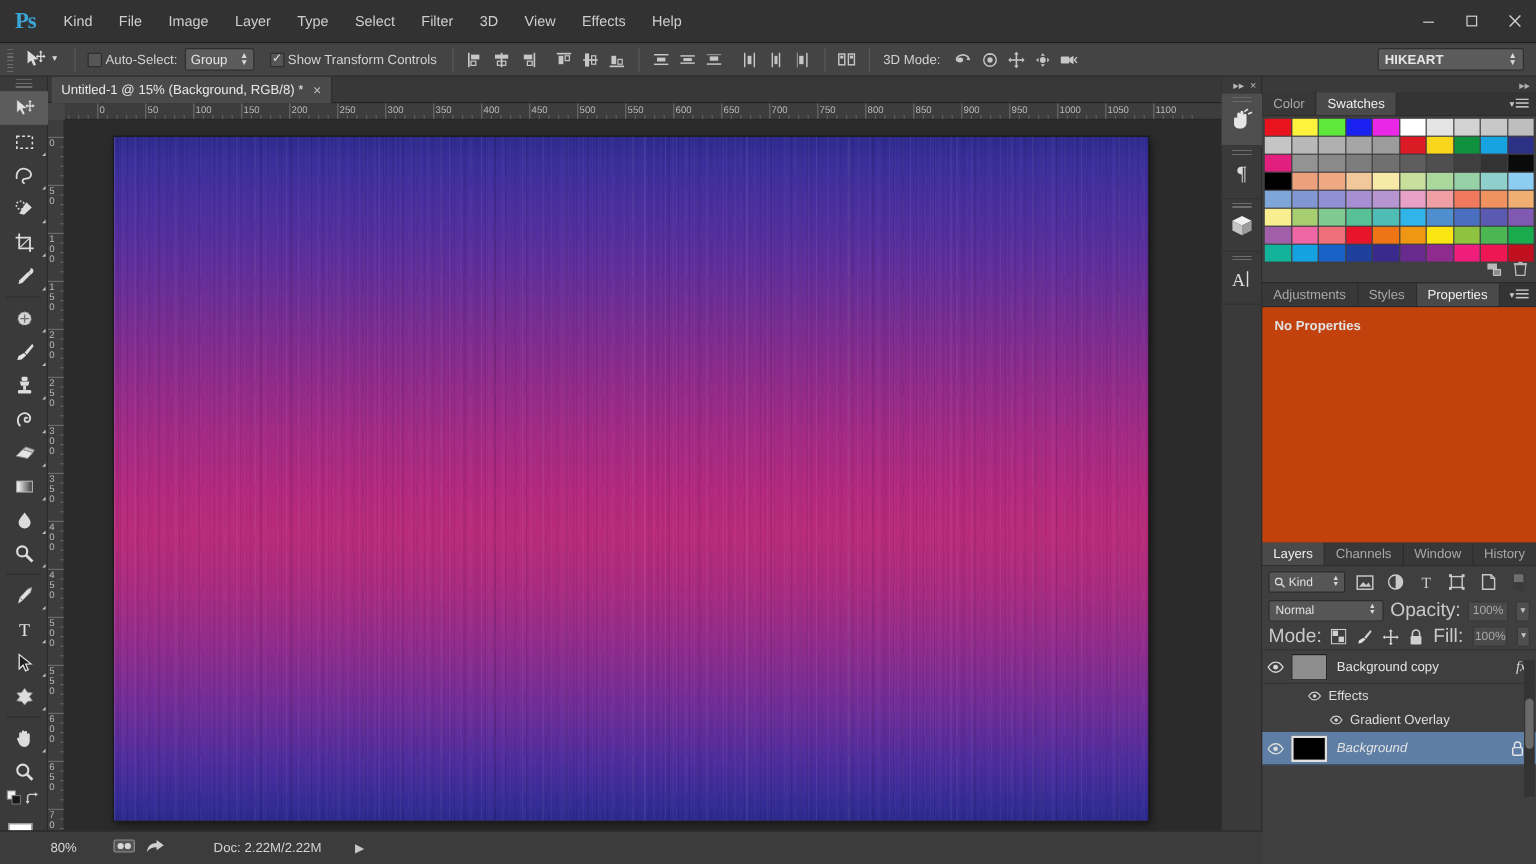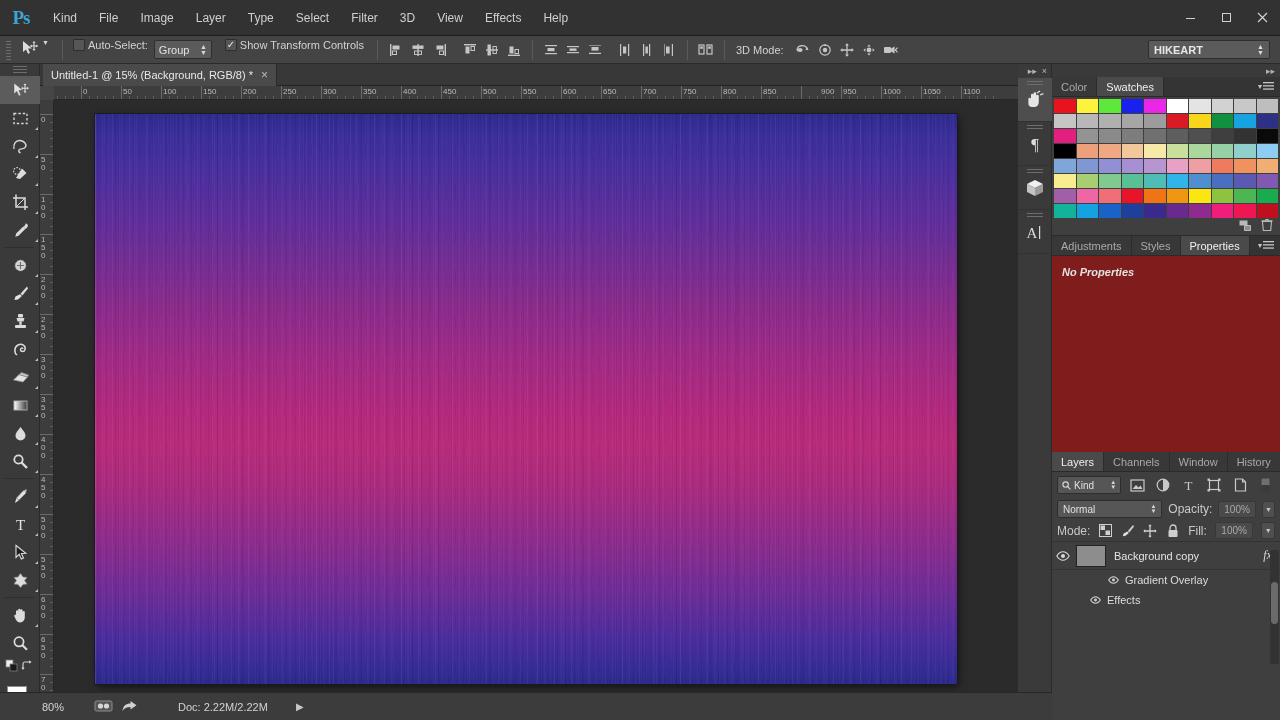--- a/index.html
+++ b/index.html
@@ -43,21 +43,21 @@
     border-bottom: 1px solid #2a2a2a;
     display: flex; align-items: center; padding-left: 4px;
   }
   .grip {
     width: 9px; height: 20px; margin-right: 4px;
     background-image: repeating-linear-gradient(to bottom, #6d6d6d 0 1px, transparent 1px 3px);
     background-size: 5px 100%; background-repeat: no-repeat;
     background-position: 2px 1px;
   }
   .opt-tool {
-    display: flex; align-items: flex-start; gap: 3px;
+    display: flex; align-items: center; gap: 3px;
     padding: 0 6px 0 3px; height: 22px;
   }
   .opt-sep { width: 1px; height: 20px; background: #5a5a5a; margin: 0 7px; }
   .opt-label { font-size: 11px; color: #d2d2d2; white-space: nowrap; }
   .chk {
     width: 12px; height: 12px; background: #565656;
     border: 1px solid #2e2e2e; border-radius: 1px;
     display: inline-flex; align-items: center; justify-content: center;
     color: #e6e6e6; font-size: 10px; line-height: 1;
   }
@@ -286,21 +286,21 @@
     gap: 1px; padding: 2px 2px 0 2px; background: #3f3f3f;
   }
   .swatch { height: 14px; }
   #swatch-footer {
     height: 18px; display: flex; align-items: center;
     justify-content: flex-end; gap: 9px; padding-right: 7px;
     background: #3f3f3f; border-bottom: 1px solid #2b2b2b;
   }
 
   
-  #propbody { background: #7f1d1d; height: 196px; position: relative; font-style: italic; }
+  #propbody { background: #c2410c; height: 196px; position: relative; }
   #noprops {
     font-size: 11px; color: #e2e2e2; font-weight: bold;
     padding: 10px 0 0 10px;
   }
 
   
   #layersbody { background: #3f3f3f; }
   #filterrow {
     display: flex; align-items: center; height: 26px;
     padding: 0 5px; gap: 7px; background: #3f3f3f;
@@ -326,21 +326,21 @@
   .blend-select {
     height: 18px; width: 112px; background: #565656;
     border: 1px solid #2d2d2d; border-radius: 2px;
     display: flex; align-items: center; padding: 0 5px;
     font-size: 10px; color: #e0e0e0;
   }
   .blend-select .spin {
     margin-left: auto; font-size: 6px; line-height: 5px;
     display: flex; flex-direction: column; color: #d8d8d8;
   }
-  .minilabel { font-size: 12px; color: #c9c9c9; }
+  .minilabel { font-size: 16px; color: #c9c9c9; }
   .numbox {
     height: 17px; width: 40px; background: #4a4a4a;
     border: 1px solid #383838; border-radius: 2px;
     font-size: 10px; color: #a9a9a9; text-align: center; line-height: 15px;
   }
   .numarrow {
     width: 14px; height: 17px; background: #4f4f4f;
     border: 1px solid #383838; border-radius: 2px;
     display: flex; align-items: center; justify-content: center;
     font-size: 7px; color: #c5c5c5;
@@ -907,21 +907,21 @@
     <div class="rtickline" style="left: 689px; top: 10px; width: 1px; height: 4px; background: rgb(94, 94, 94);"></div>
     <div class="rtickline" style="left: 697px; top: 10px; width: 1px; height: 4px; background: rgb(94, 94, 94);"></div>
     <div class="rtickline" style="left: 705px; top: 10px; width: 1px; height: 4px; background: rgb(94, 94, 94);"></div>
     <div class="rtickline" style="left: 713px; top: 10px; width: 1px; height: 4px; background: rgb(94, 94, 94);"></div>
     <div class="rtick" style="left: 721px;">850</div>
     <div class="rtickline" style="left: 721px; top: 0px; width: 1px; height: 14px;"></div>
     <div class="rtickline" style="left: 729px; top: 10px; width: 1px; height: 4px; background: rgb(94, 94, 94);"></div>
     <div class="rtickline" style="left: 737px; top: 10px; width: 1px; height: 4px; background: rgb(94, 94, 94);"></div>
     <div class="rtickline" style="left: 745px; top: 10px; width: 1px; height: 4px; background: rgb(94, 94, 94);"></div>
     <div class="rtickline" style="left: 753px; top: 10px; width: 1px; height: 4px; background: rgb(94, 94, 94);"></div>
-    <div class="rtick" style="left: 779px;">900</div>
+    <div class="rtick" style="left: 761px;">900</div>
     <div class="rtickline" style="left: 761px; top: 0px; width: 1px; height: 14px;"></div>
     <div class="rtickline" style="left: 769px; top: 10px; width: 1px; height: 4px; background: rgb(94, 94, 94);"></div>
     <div class="rtickline" style="left: 777px; top: 10px; width: 1px; height: 4px; background: rgb(94, 94, 94);"></div>
     <div class="rtickline" style="left: 785px; top: 10px; width: 1px; height: 4px; background: rgb(94, 94, 94);"></div>
     <div class="rtickline" style="left: 793px; top: 10px; width: 1px; height: 4px; background: rgb(94, 94, 94);"></div>
     <div class="rtick" style="left: 801px;">950</div>
     <div class="rtickline" style="left: 801px; top: 0px; width: 1px; height: 14px;"></div>
     <div class="rtickline" style="left: 809px; top: 10px; width: 1px; height: 4px; background: rgb(94, 94, 94);"></div>
     <div class="rtickline" style="left: 817px; top: 10px; width: 1px; height: 4px; background: rgb(94, 94, 94);"></div>
     <div class="rtickline" style="left: 825px; top: 10px; width: 1px; height: 4px; background: rgb(94, 94, 94);"></div>
@@ -1353,37 +1353,53 @@
           <span class="eye">
             <svg width="14" height="10" viewBox="0 0 14 10">
               <path d="M7 .8 C10.6 .8 13.2 5 13.2 5 S10.6 9.2 7 9.2 S.8 5 .8 5 S3.4 .8 7 .8Z" fill="none" stroke="#d8d8d8" stroke-width="1.1"></path>
               <circle cx="7" cy="5" r="2" fill="#d8d8d8"></circle>
             </svg>
           </span>
           <span class="lthumb" style="background: rgb(141, 141, 141);"></span>
           <span class="lname">Background copy</span>
           <span style="margin-left: auto; font-style: italic; font-family: &quot;Liberation Serif&quot;, serif; font-size: 12px; color: rgb(216, 216, 216); padding-right: 4px;">fx</span>
         </div>
+        <div class="sub-row" style="padding-left: 38px;">
+          <span style="display: flex; align-items: center; margin-right: 6px;">
+            <svg width="11" height="8" viewBox="0 0 14 10">
+              <path d="M7 .8 C10.6 .8 13.2 5 13.2 5 S10.6 9.2 7 9.2 S.8 5 .8 5 S3.4 .8 7 .8Z" fill="none" stroke="#d2d2d2" stroke-width="1.3"></path>
+              <circle cx="7" cy="5" r="1.9" fill="#d2d2d2"></circle>
+            </svg>
+          </span>
+          <span>Effects</span>
+        </div>
         <div class="sub-row" style="padding-left: 56px;">
           <span style="display: flex; align-items: center; margin-right: 6px;">
             <svg width="11" height="8" viewBox="0 0 14 10">
               <path d="M7 .8 C10.6 .8 13.2 5 13.2 5 S10.6 9.2 7 9.2 S.8 5 .8 5 S3.4 .8 7 .8Z" fill="none" stroke="#d2d2d2" stroke-width="1.3"></path>
               <circle cx="7" cy="5" r="1.9" fill="#d2d2d2"></circle>
             </svg>
           </span>
           <span>Gradient Overlay</span>
         </div>
-        <div class="sub-row" style="padding-left: 38px;">
-          <span style="display: flex; align-items: center; margin-right: 6px;">
-            <svg width="11" height="8" viewBox="0 0 14 10">
-              <path d="M7 .8 C10.6 .8 13.2 5 13.2 5 S10.6 9.2 7 9.2 S.8 5 .8 5 S3.4 .8 7 .8Z" fill="none" stroke="#d2d2d2" stroke-width="1.3"></path>
-              <circle cx="7" cy="5" r="1.9" fill="#d2d2d2"></circle>
+        <div class="layer-row selected">
+          <span class="eye">
+            <svg width="14" height="10" viewBox="0 0 14 10">
+              <path d="M7 .8 C10.6 .8 13.2 5 13.2 5 S10.6 9.2 7 9.2 S.8 5 .8 5 S3.4 .8 7 .8Z" fill="none" stroke="#d8d8d8" stroke-width="1.1"></path>
+              <circle cx="7" cy="5" r="2" fill="#d8d8d8"></circle>
             </svg>
           </span>
-          <span>Effects</span>
+          <span class="lthumb sel-thumb" style="background: rgb(0, 0, 0);"></span>
+          <span class="lname italic">Background</span>
+          <span style="margin-left: auto; padding-right: 6px; display: flex; align-items: center;">
+            <svg width="11" height="13" viewBox="0 0 11 13">
+              <path d="M3 6 V4 a2.6 2.6 0 0 1 5.2 0 V6" fill="none" stroke="#e6e6e6" stroke-width="1.2"></path>
+              <rect x="1.6" y="6" width="8" height="6.3" rx="1" fill="none" stroke="#e6e6e6" stroke-width="1.2"></rect>
+            </svg>
+          </span>
         </div>
       </div>
 
     <div id="layerscroll" style="top:78px;height:114px;">
       <div class="scroll-thumb" style="height:42px;margin-top:32px;"></div>
     </div>
 
   </div>
 </div>
 

